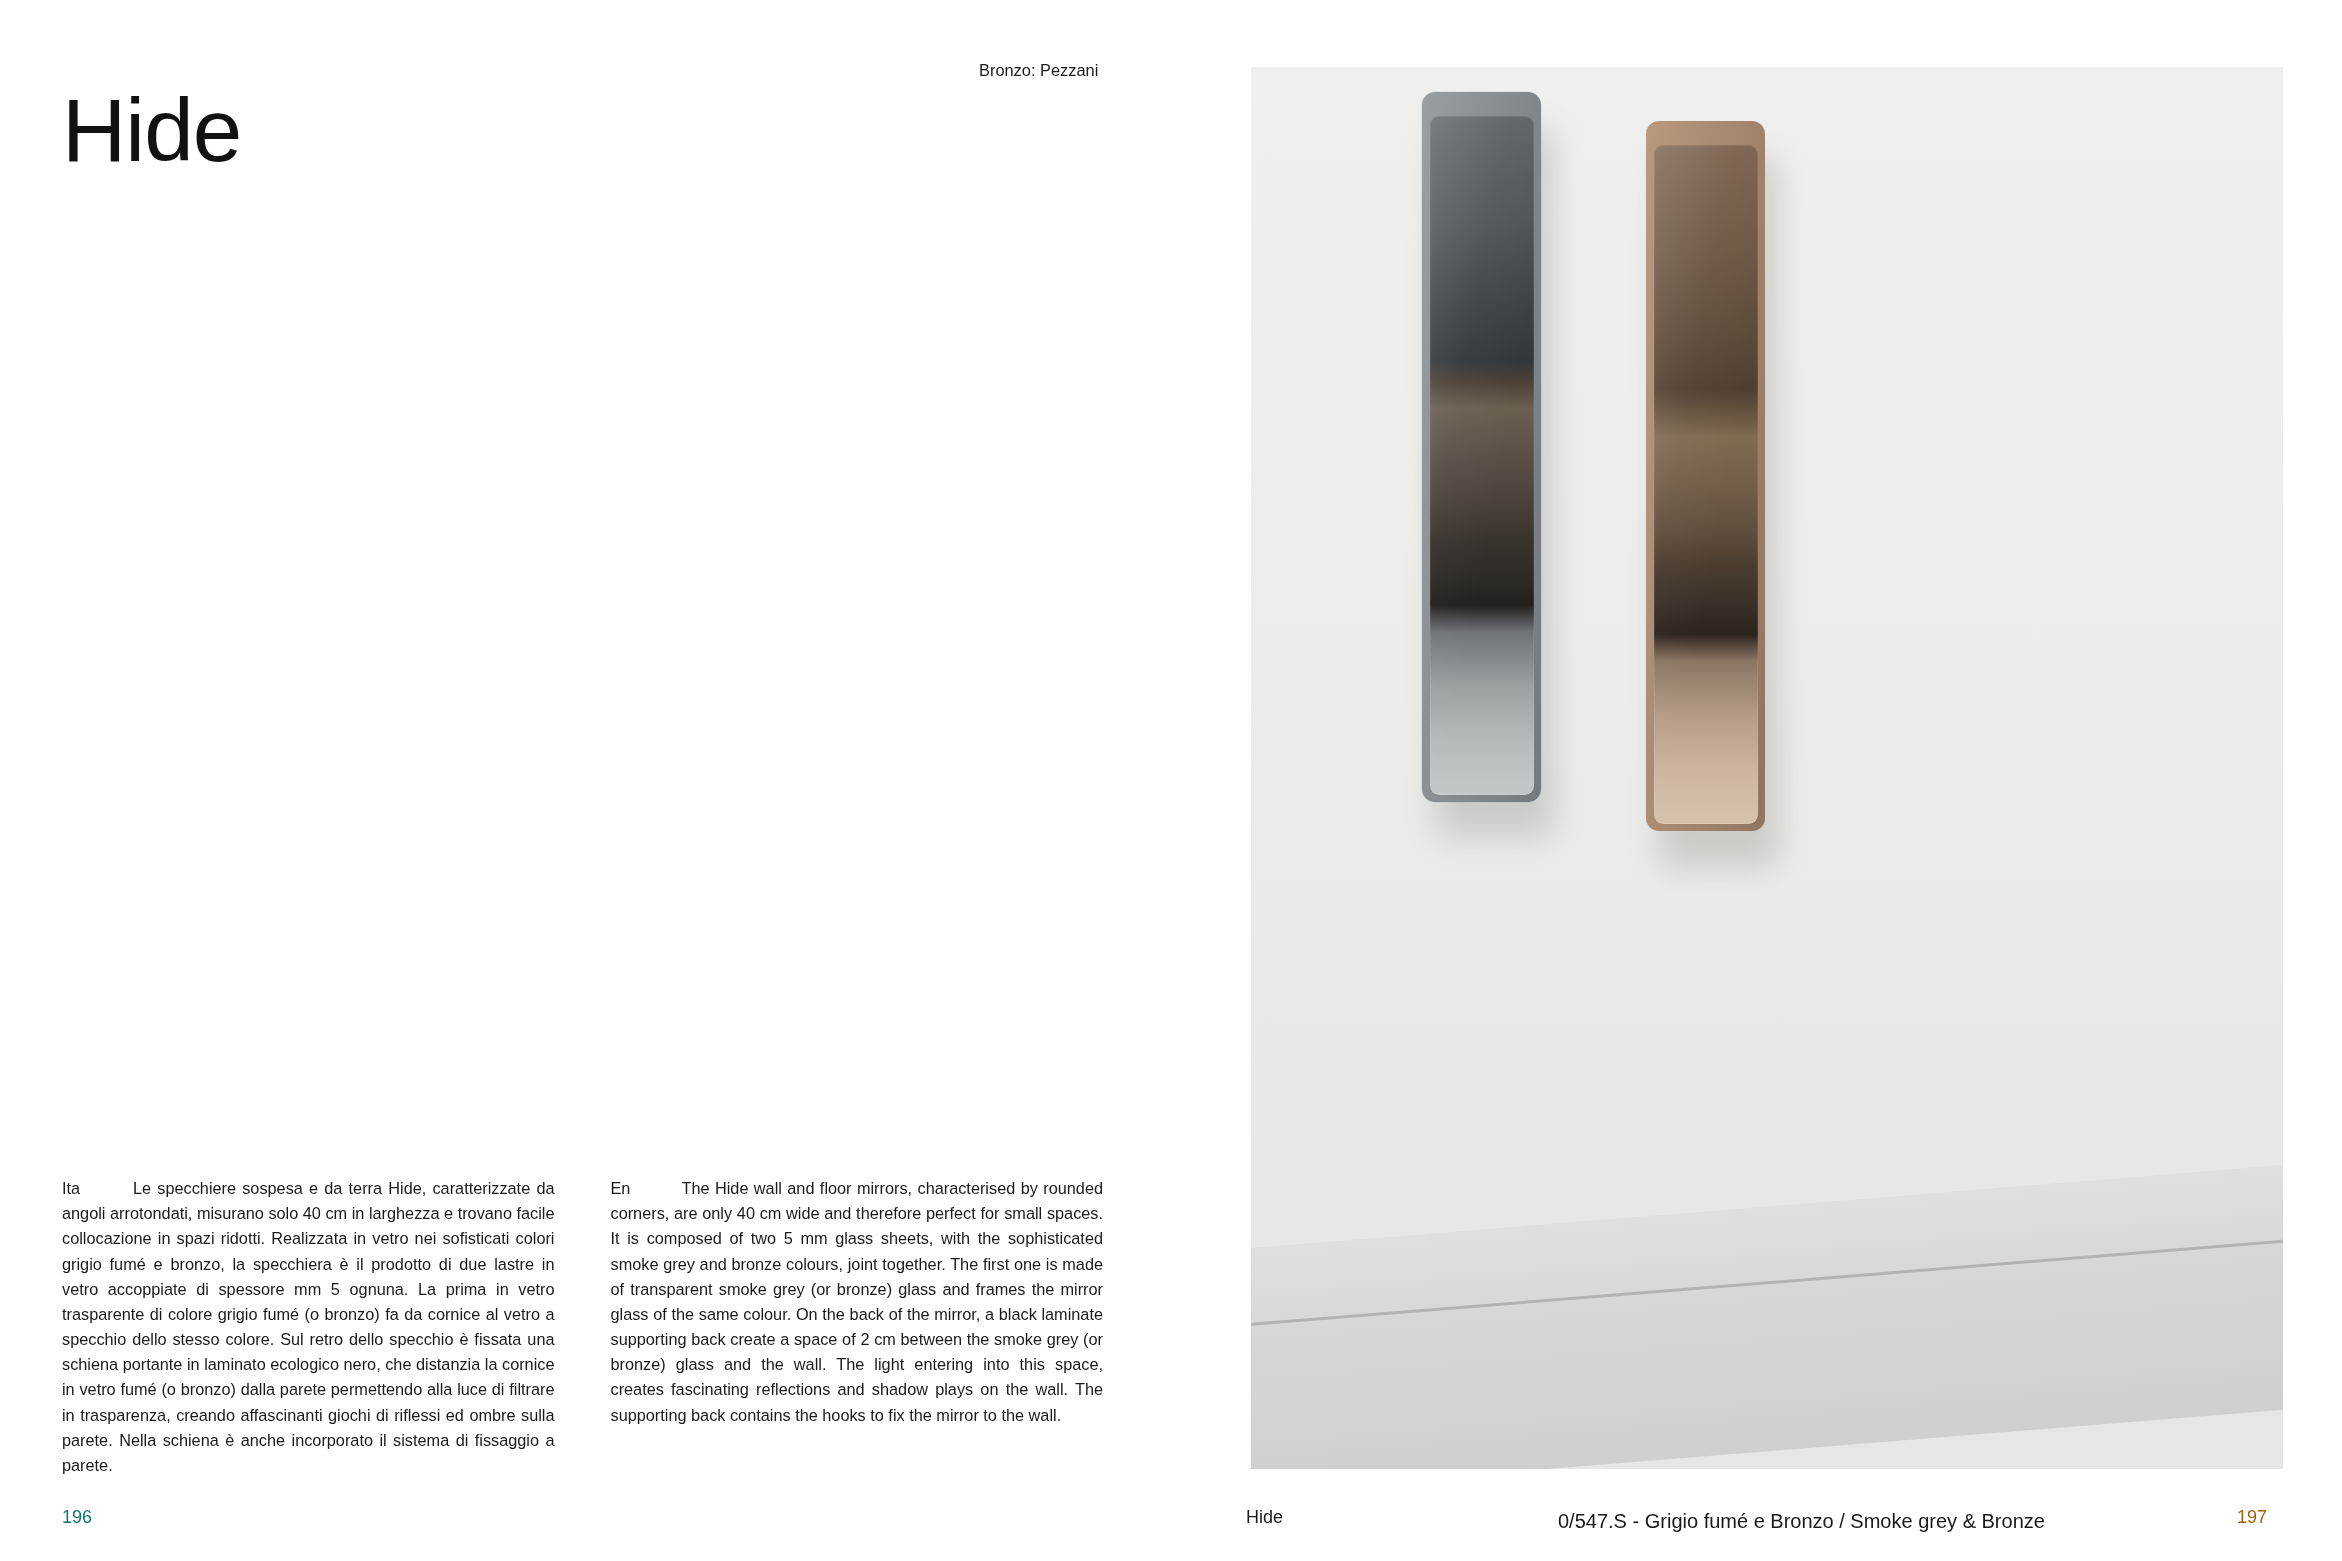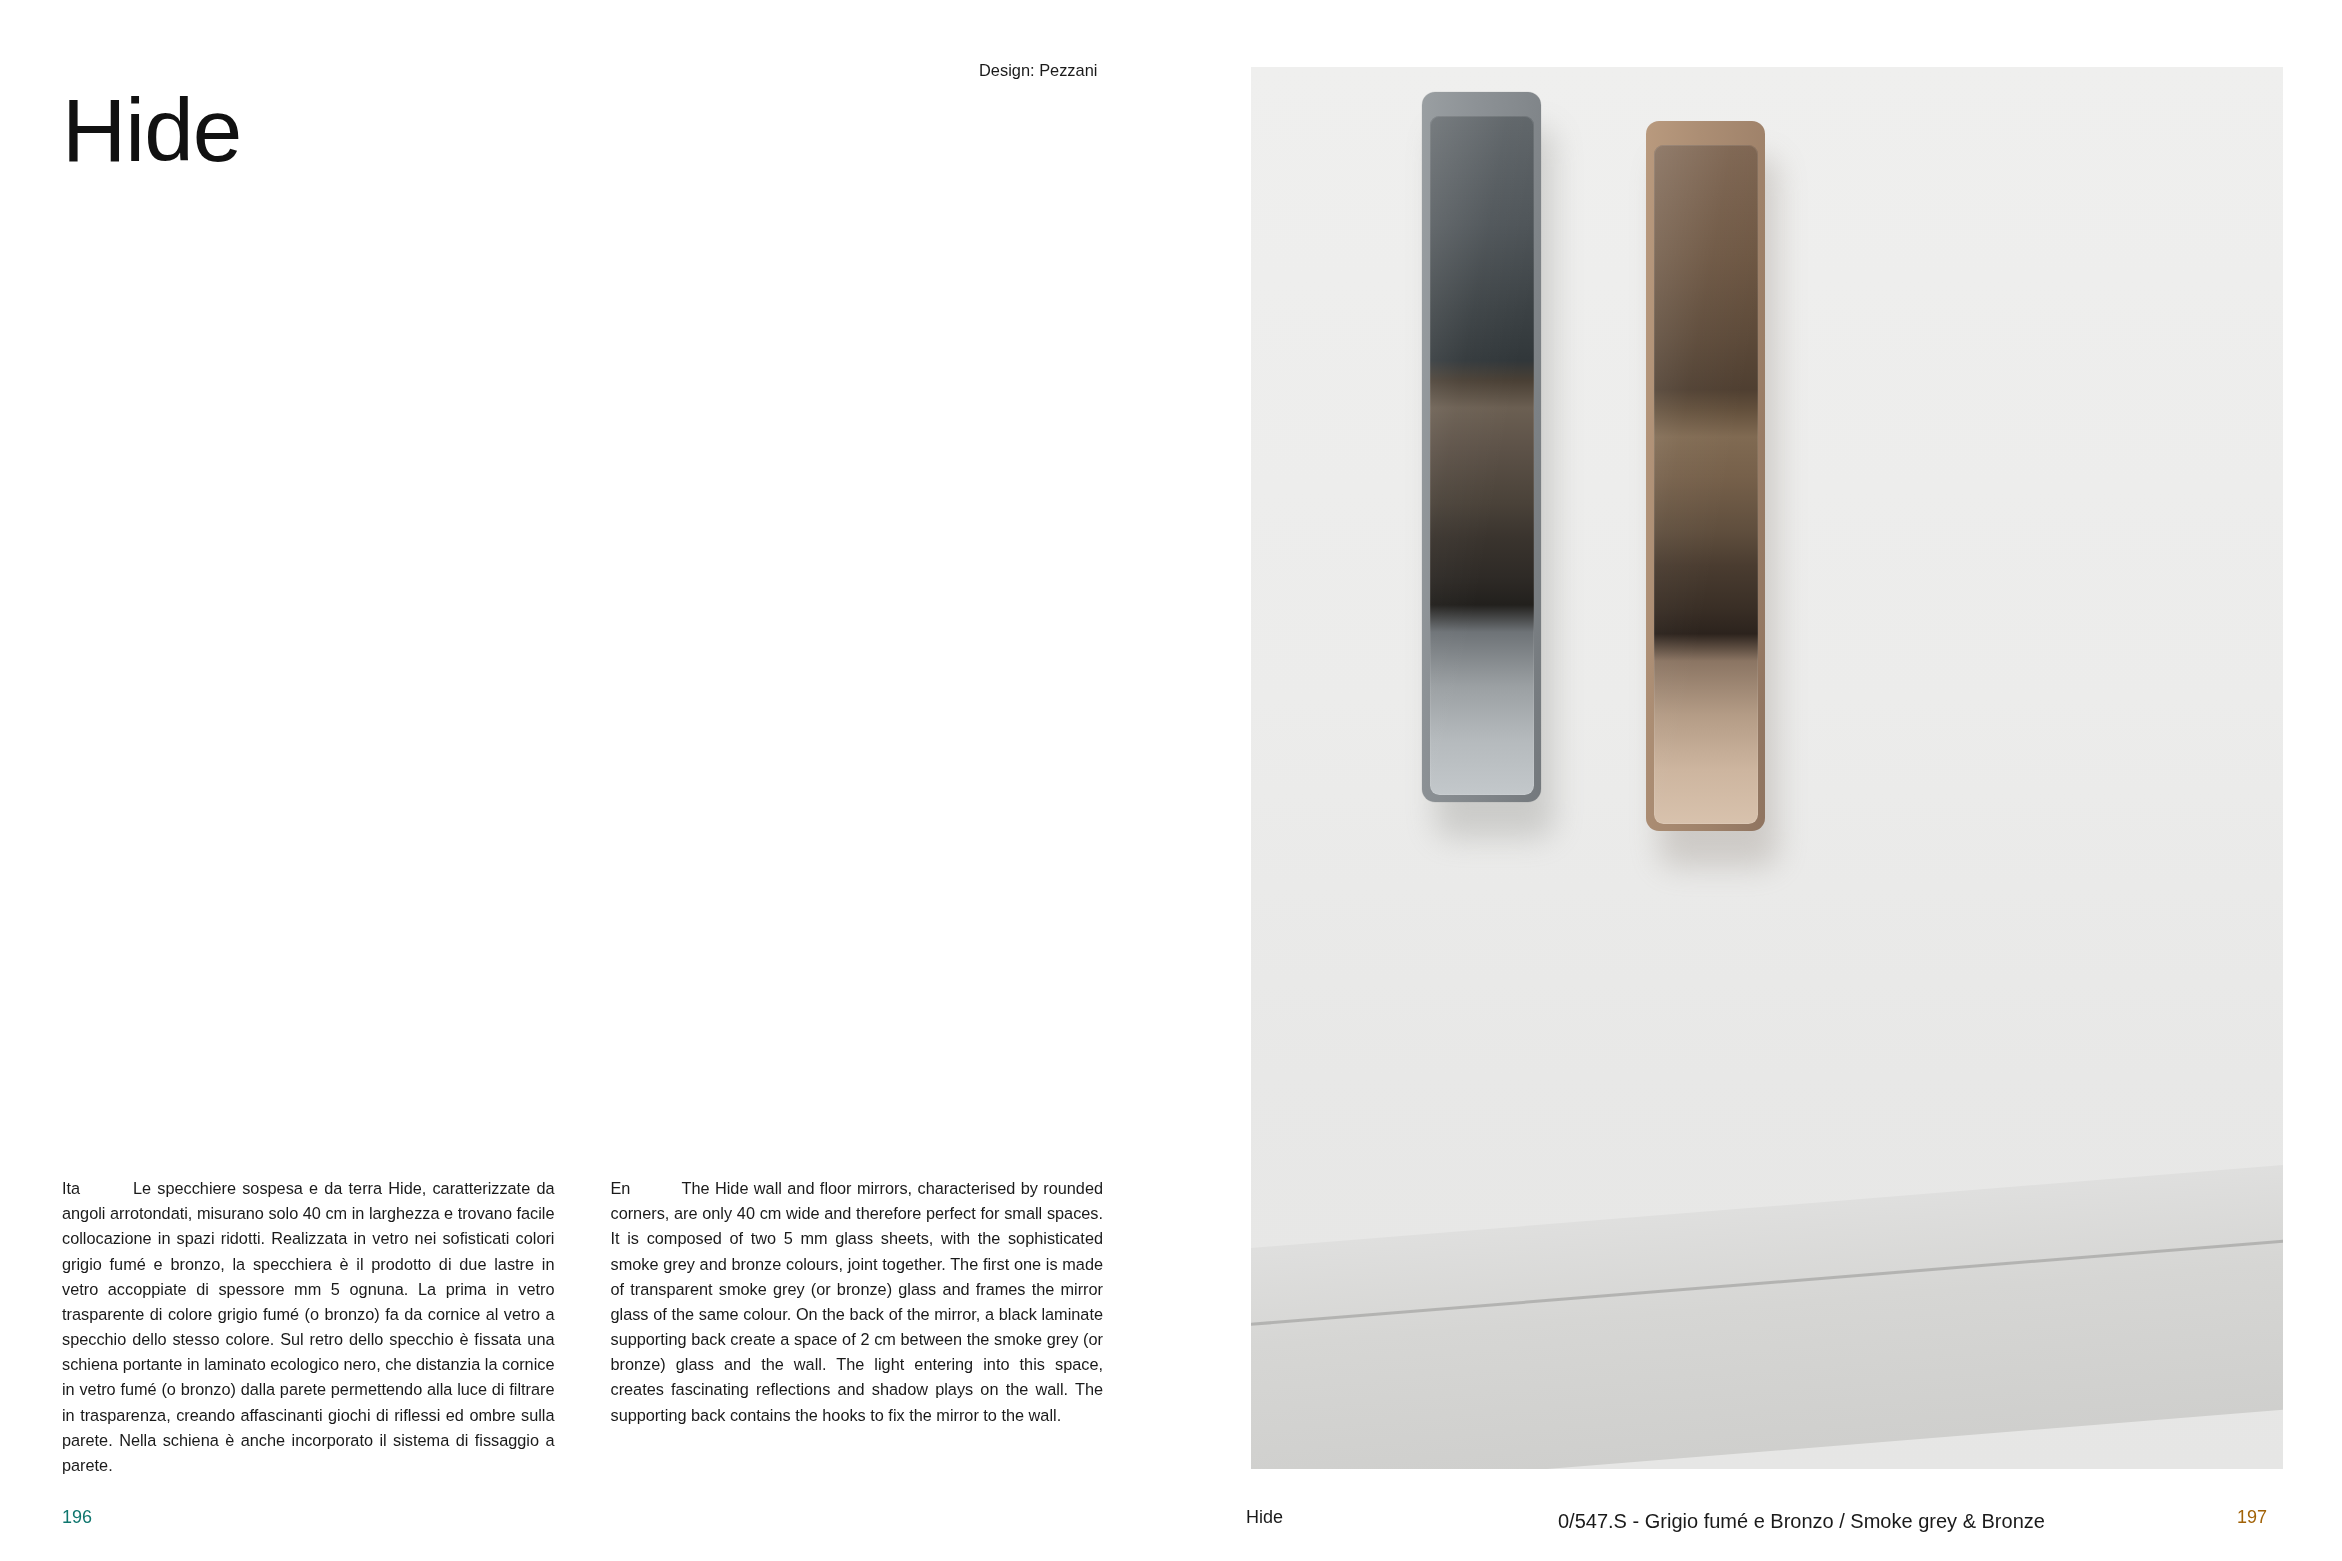--- a/index.html
+++ b/index.html
@@ -249,21 +249,21 @@
 </style>
 </head>
 <body>
 
 <div class="spread">
 
   <div class="page-left">
 
     <h1 class="title">Hide</h1>
 
-    <div class="design-credit">Design: Pezzani</div>
+    <div class="design-credit">Bronzo: Pezzani</div>
 
     <div class="columns">
       <div class="col">
         <span class="lang-tag">Ita</span><span>Le specchiere sospesa e da terra Hide, caratterizzate da angoli arrotondati, misurano solo 40 cm in larghezza e trovano facile collocazione in spazi ridotti. Realizzata in vetro nei sofisticati colori grigio fumé e bronzo, la specchiera è il prodotto di due lastre in vetro accoppiate di spessore mm 5 ognuna. La prima in vetro trasparente di colore grigio fumé (o bronzo) fa da cornice al vetro a specchio dello stesso colore. Sul retro dello specchio è fissata una schiena portante in laminato ecologico nero, che distanzia la cornice in vetro fumé (o bronzo) dalla parete permettendo alla luce di filtrare in trasparenza, creando affascinanti giochi di riflessi ed ombre sulla parete. Nella schiena è anche incorporato il sistema di fissaggio a parete.</span>
       </div>
       <div class="col">
         <span class="lang-tag">En</span><span>The Hide wall and floor mirrors, characterised by rounded corners, are only 40 cm wide and therefore perfect for small spaces. It is composed of two 5 mm glass sheets, with the sophisticated smoke grey and bronze colours, joint together. The first one is made of transparent smoke grey (or bronze) glass and frames the mirror glass of the same colour. On the back of the mirror, a black laminate supporting back create a space of 2 cm between the smoke grey (or bronze) glass and the wall. The light entering into this space, creates fascinating reflections and shadow plays on the wall. The supporting back contains the hooks to fix the mirror to the wall.</span>
       </div>
     </div>
   </div>

